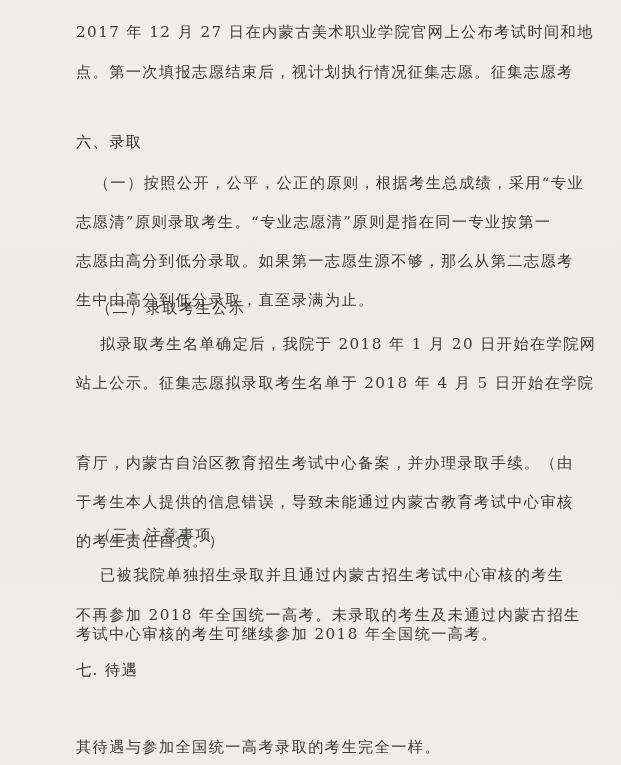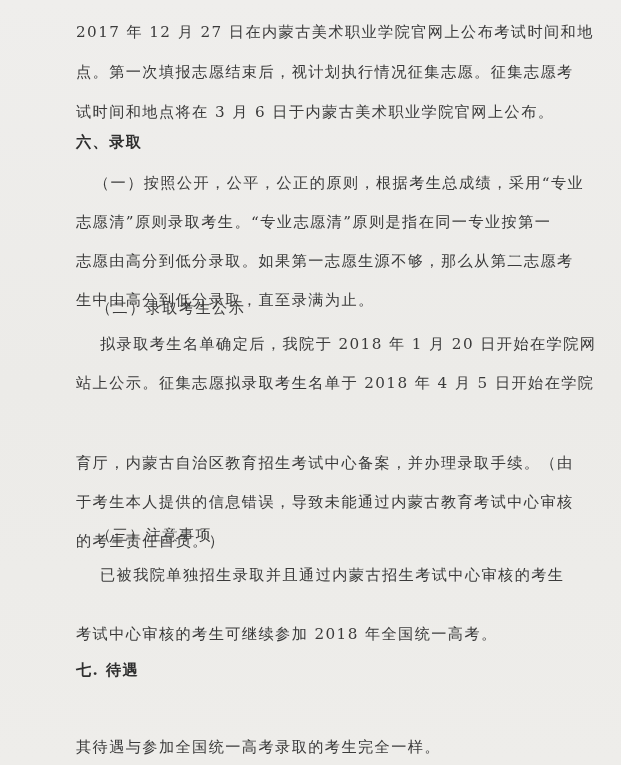--- a/index.html
+++ b/index.html
@@ -17,46 +17,46 @@
   .line {
     position: absolute;
     left: 76px;
     font-size: 15.2px;
     letter-spacing: 1.4px;
     white-space: nowrap;
     line-height: 20px;
   }
   .indent { left: 100px; }
   .sub { left: 78px; margin-left: 26px; }
-  .heading { font-weight: bold; color: #2f2f2f; }
+  .heading { font-weight: normal; color: #2f2f2f; }
 </style>
 </head>
 <body>
 
 <div class="page">
 
   <div class="line" style="top:22px">2017 年 12 月 27 日在内蒙古美术职业学院官网上公布考试时间和地</div>
   <div class="line" style="top:62px">点。第一次填报志愿结束后，视计划执行情况征集志愿。征集志愿考</div>
-  <div class="line" style="top:102px">试时间和地点将在 3 月 6 日于内蒙古美术职业学院官网上公布。</div>
 
   <div class="line heading" style="top:132px">六、录取</div>
 
   <div class="line sub" style="top:173px; left:68px">（一）按照公开，公平，公正的原则，根据考生总成绩，采用“专业</div>
   <div class="line" style="top:212px">志愿清”原则录取考生。“专业志愿清”原则是指在同一专业按第一</div>
   <div class="line" style="top:251px">志愿由高分到低分录取。如果第一志愿生源不够，那么从第二志愿考</div>
   <div class="line" style="top:290px">生中由高分到低分录取，直至录满为止。</div>
 
   <div class="line sub" style="top:293px; top:295px; left:70px; top:298px">（二）录取考生公示</div>
   <div class="line indent" style="top:334px">拟录取考生名单确定后，我院于 2018 年 1 月 20 日开始在学院网</div>
   <div class="line" style="top:373px">站上公示。征集志愿拟录取考生名单于 2018 年 4 月 5 日开始在学院</div>
   <div class="line" style="top:453px">育厅，内蒙古自治区教育招生考试中心备案，并办理录取手续。（由</div>
   <div class="line" style="top:492px">于考生本人提供的信息错误，导致未能通过内蒙古教育考试中心审核</div>
   <div class="line" style="top:531px">的考生责任自负。）</div>
 
   <div class="line indent" style="top:565px">已被我院单独招生录取并且通过内蒙古招生考试中心审核的考生</div>
 
   <div class="line sub" style="top:525px; left:70px; top:527px; top:526px; top:528px; top:525px; top:526px; top:527px; top:528px; top:525px; top:526px; top:527px; top:528px; top:525px; top:526px; top:527px; top:528px; top:525px">（三）注意事项</div>
+  <div class="line" style="top:605px">不再参加 2018 年全国统一高考。未录取的考生及未通过内蒙古招生</div>
   <div class="line" style="top:624px">考试中心审核的考生可继续参加 2018 年全国统一高考。</div>
 
   <div class="line heading" style="top:660px">七. 待遇</div>
   <div class="line" style="top:737px">其待遇与参加全国统一高考录取的考生完全一样。</div>
 
 </div>
 
 </body></html>

